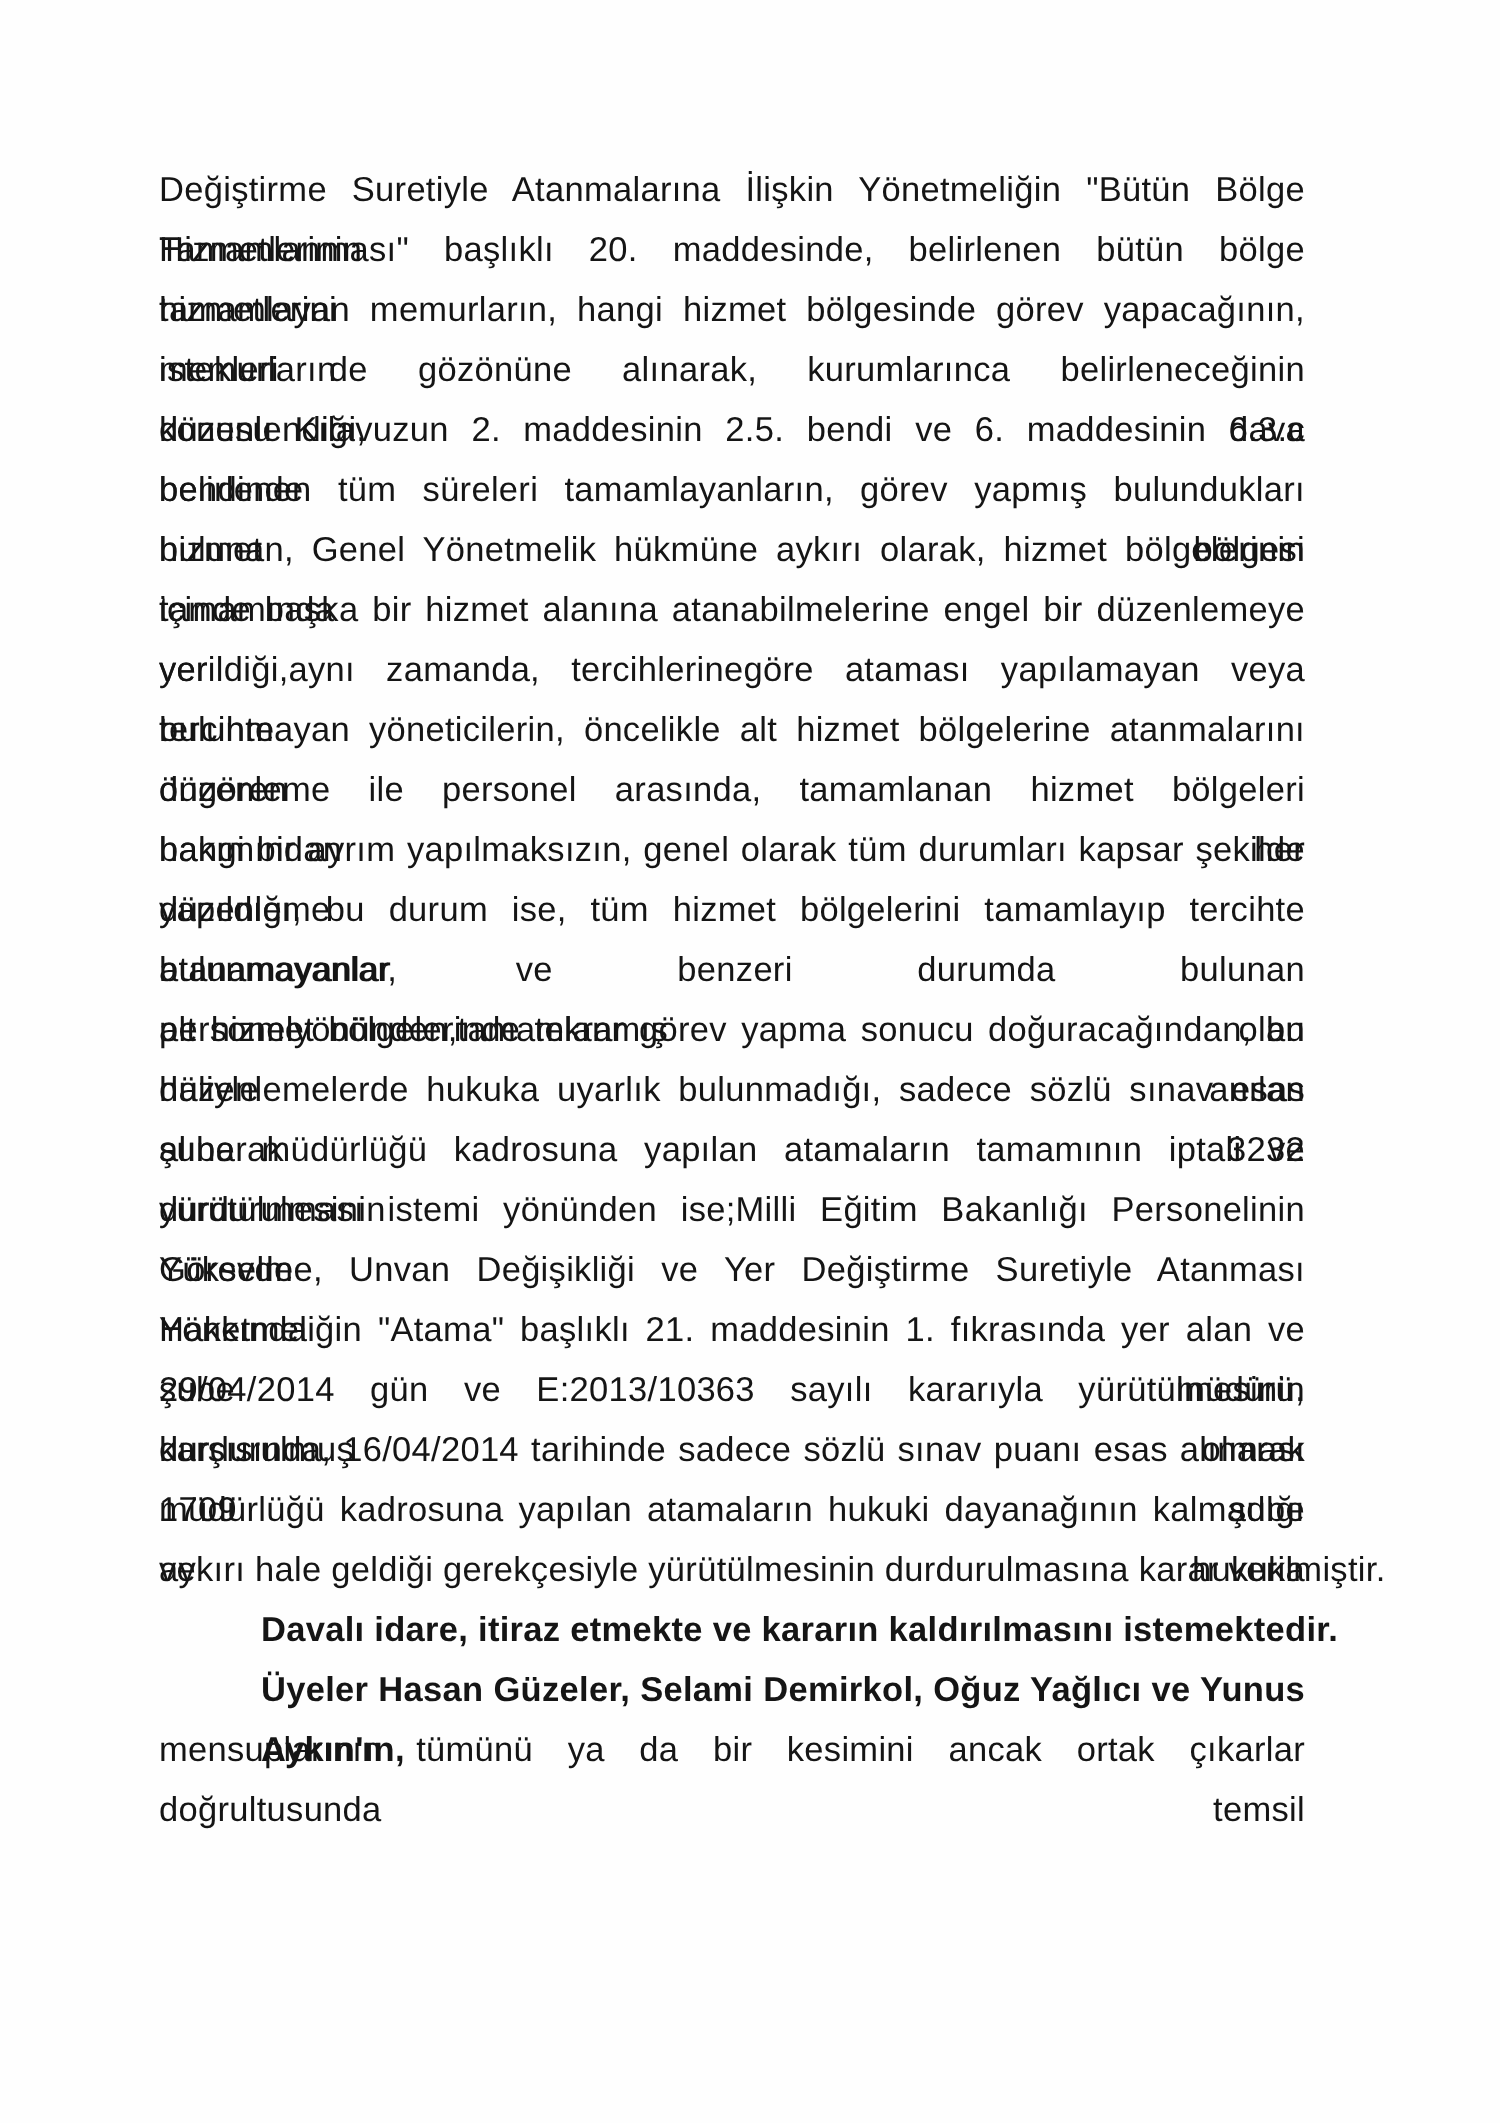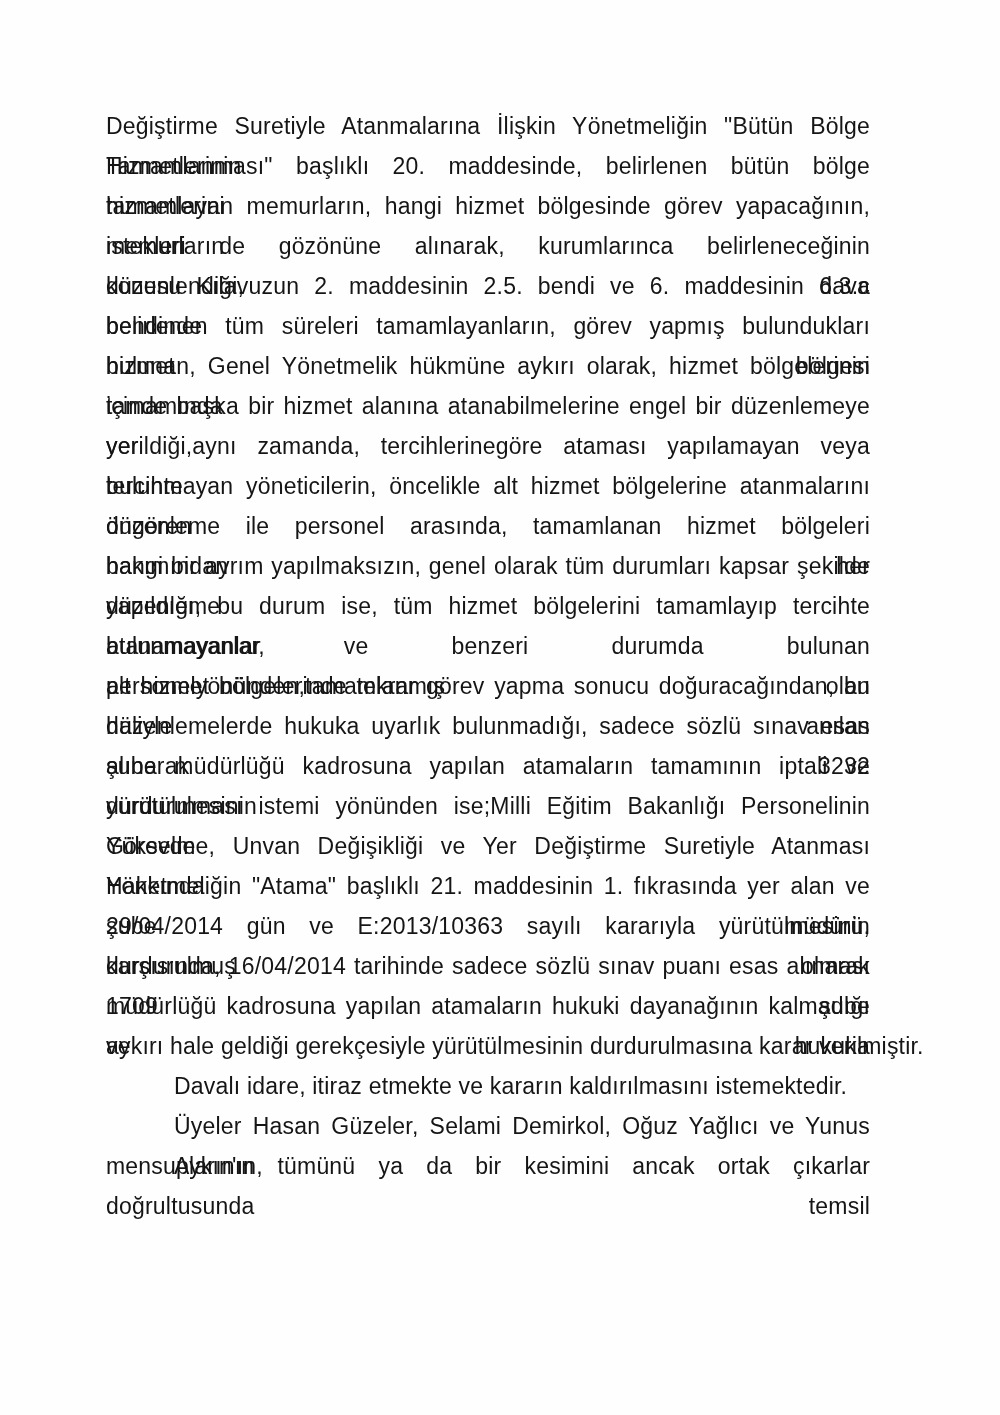--- a/index.html
+++ b/index.html
@@ -34,20 +34,21 @@
     white-space: normal;
     text-align: justify;
     text-align-last: justify;
   }
   .line.left {
     text-align: right;
     text-align-last: left;
   }
   .line.indent {
     padding-left: 68px;
+    font-weight: bold;
   }
   .line.indent.jf {
     box-sizing: border-box;
     width: 100%;
   }
 </style>
 </head>
 <body>
 
 <div class="page">

